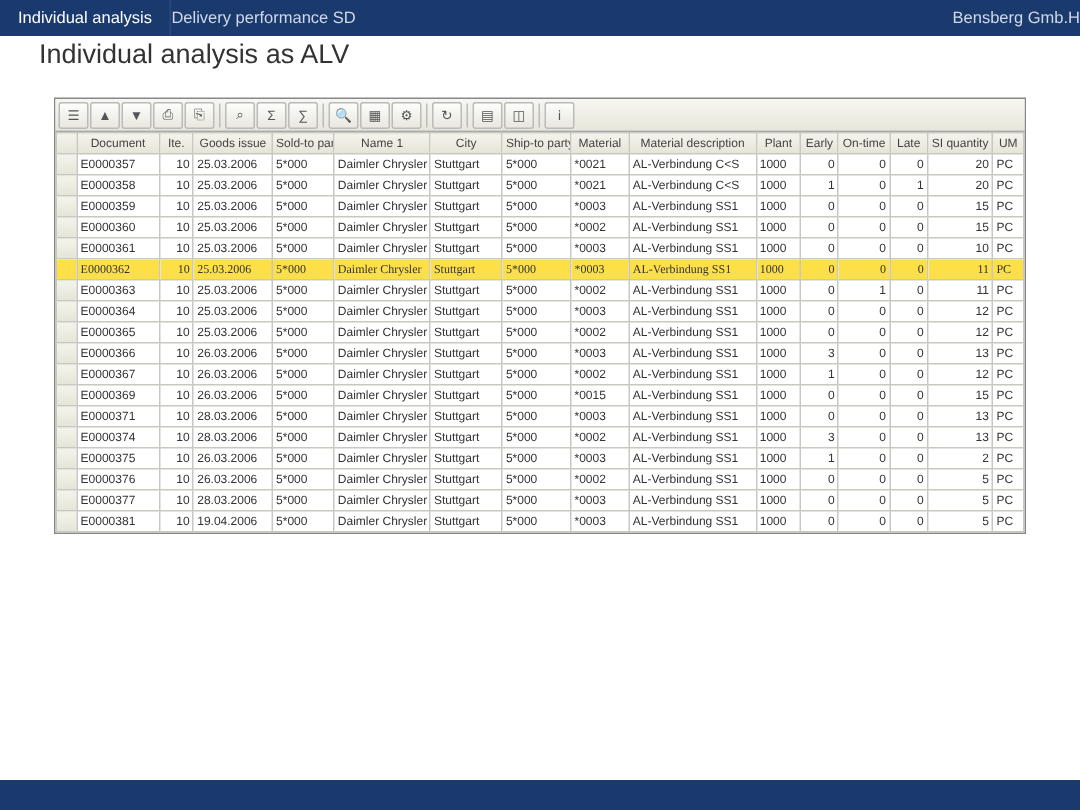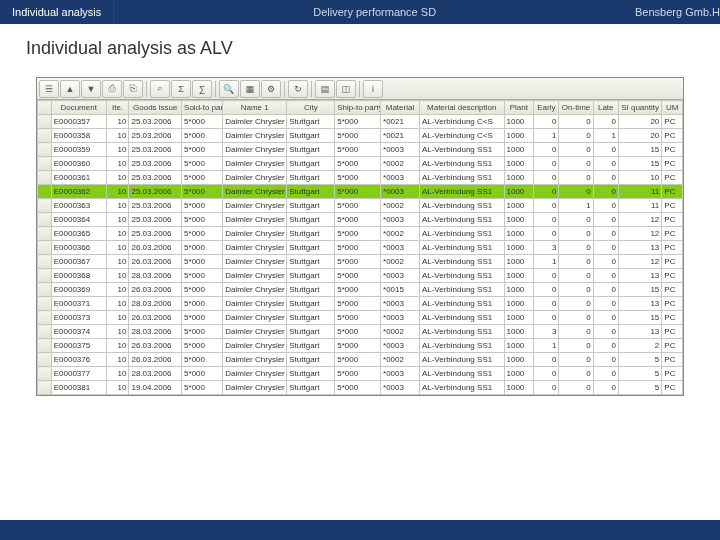--- a/index.html
+++ b/index.html
@@ -1,30 +1,30 @@
 <!DOCTYPE html>
 <html><head>
 <meta charset="utf-8">
 <style>
   * { box-sizing: border-box; margin: 0; padding: 0; }
   html, body { width: 720px; height: 540px; font-family: Arial, sans-serif; background: #fff; overflow: hidden; }
   .topbar { background: #1a3a6e; height: 24px; display: flex; align-items: center; color: #d0d8e8; font-size: 11px; }
   .topbar .tab { background: #1a3a6e; color: #fff; padding: 0 12px; height: 24px; display: flex; align-items: center; border-right: 1px solid #2a4a7e; }
-  .topbar .center { flex: 1; text-align: center; }
+  .topbar .center { flex: 1; text-align: left; }
   .topbar .right { }
-  .title { font-size: 18px; color: #333; padding: 14px 20px 18px 26px; }
+  .title { font-size: 18px; color: #333; padding: 2px 20px 18px 26px; }
   .grid-wrap { margin: 0 36px 0 36px; border: 1px solid #888; background: #fff; font-size: 9px; }
   .toolbar { display: flex; align-items: center; background: linear-gradient(#f7f7f2,#e6e6db); border-bottom: 1px solid #aaa; height: 22px; padding: 0 2px; gap: 1px; }
   .tbtn { width: 20px; height: 18px; border: 1px solid #bbb; background: linear-gradient(#fdfdfa,#e8e8df); display: flex; align-items: center; justify-content: center; font-size: 9px; color: #555; border-radius: 2px; cursor: pointer; }
   .tsep { width: 1px; height: 16px; background: #bbb; margin: 0 2px; }
   table { border-collapse: collapse; width: 100%; table-layout: fixed; }
   th, td { border: 1px solid #c8c8c0; padding: 1px 2px; height: 14px; font-size: 8px; color: #333; white-space: nowrap; overflow: hidden; text-overflow: clip; }
   th { background: linear-gradient(#f4f4ec,#e4e4d8); font-weight: normal; text-align: center; color: #444; }
   .rowhead { background: linear-gradient(#f4f4ec,#e4e4d8); width: 12px; }
-  tr.sel td, tr.sel .rowhead { background: #84cc16; }
+  tr.sel td, tr.sel .rowhead { background: #fde047; font-family: Liberation Serif, serif; }
   .num { text-align: right; }
   .footer { position: absolute; bottom: 0; left: 0; right: 0; height: 20px; background: #1a3a6e; }
 </style>
 </head>
 <body>
 
 <div class="topbar">
   <div class="tab">Individual analysis</div>
   <div class="center">Delivery performance SD</div>
   <div class="right">Bensberg Gmb.H</div>
@@ -288,88 +288,52 @@
           <td>AL-Verbindung SS1</td>
           <td>1000</td>
           <td class="num">1</td>
           <td class="num">0</td>
           <td class="num">0</td>
           <td class="num">12</td>
           <td>PC</td>
         </tr>
         <tr>
           <td class="rowhead"></td>
-          <td>E0000368</td>
+          <td>E0000369</td>
+          <td class="num">10</td>
+          <td>26.03.2006</td>
+          <td>5*000</td>
+          <td>Daimler Chrysler</td>
+          <td>Stuttgart</td>
+          <td>5*000</td>
+          <td>*0015</td>
+          <td>AL-Verbindung SS1</td>
+          <td>1000</td>
+          <td class="num">0</td>
+          <td class="num">0</td>
+          <td class="num">0</td>
+          <td class="num">15</td>
+          <td>PC</td>
+        </tr>
+        <tr>
+          <td class="rowhead"></td>
+          <td>E0000371</td>
           <td class="num">10</td>
           <td>28.03.2006</td>
           <td>5*000</td>
           <td>Daimler Chrysler</td>
           <td>Stuttgart</td>
           <td>5*000</td>
           <td>*0003</td>
           <td>AL-Verbindung SS1</td>
           <td>1000</td>
           <td class="num">0</td>
           <td class="num">0</td>
           <td class="num">0</td>
           <td class="num">13</td>
-          <td>PC</td>
-        </tr>
-        <tr>
-          <td class="rowhead"></td>
-          <td>E0000369</td>
-          <td class="num">10</td>
-          <td>26.03.2006</td>
-          <td>5*000</td>
-          <td>Daimler Chrysler</td>
-          <td>Stuttgart</td>
-          <td>5*000</td>
-          <td>*0015</td>
-          <td>AL-Verbindung SS1</td>
-          <td>1000</td>
-          <td class="num">0</td>
-          <td class="num">0</td>
-          <td class="num">0</td>
-          <td class="num">15</td>
-          <td>PC</td>
-        </tr>
-        <tr>
-          <td class="rowhead"></td>
-          <td>E0000371</td>
-          <td class="num">10</td>
-          <td>28.03.2006</td>
-          <td>5*000</td>
-          <td>Daimler Chrysler</td>
-          <td>Stuttgart</td>
-          <td>5*000</td>
-          <td>*0003</td>
-          <td>AL-Verbindung SS1</td>
-          <td>1000</td>
-          <td class="num">0</td>
-          <td class="num">0</td>
-          <td class="num">0</td>
-          <td class="num">13</td>
-          <td>PC</td>
-        </tr>
-        <tr>
-          <td class="rowhead"></td>
-          <td>E0000373</td>
-          <td class="num">10</td>
-          <td>26.03.2006</td>
-          <td>5*000</td>
-          <td>Daimler Chrysler</td>
-          <td>Stuttgart</td>
-          <td>5*000</td>
-          <td>*0003</td>
-          <td>AL-Verbindung SS1</td>
-          <td>1000</td>
-          <td class="num">0</td>
-          <td class="num">0</td>
-          <td class="num">0</td>
-          <td class="num">15</td>
           <td>PC</td>
         </tr>
         <tr>
           <td class="rowhead"></td>
           <td>E0000374</td>
           <td class="num">10</td>
           <td>28.03.2006</td>
           <td>5*000</td>
           <td>Daimler Chrysler</td>
           <td>Stuttgart</td>

